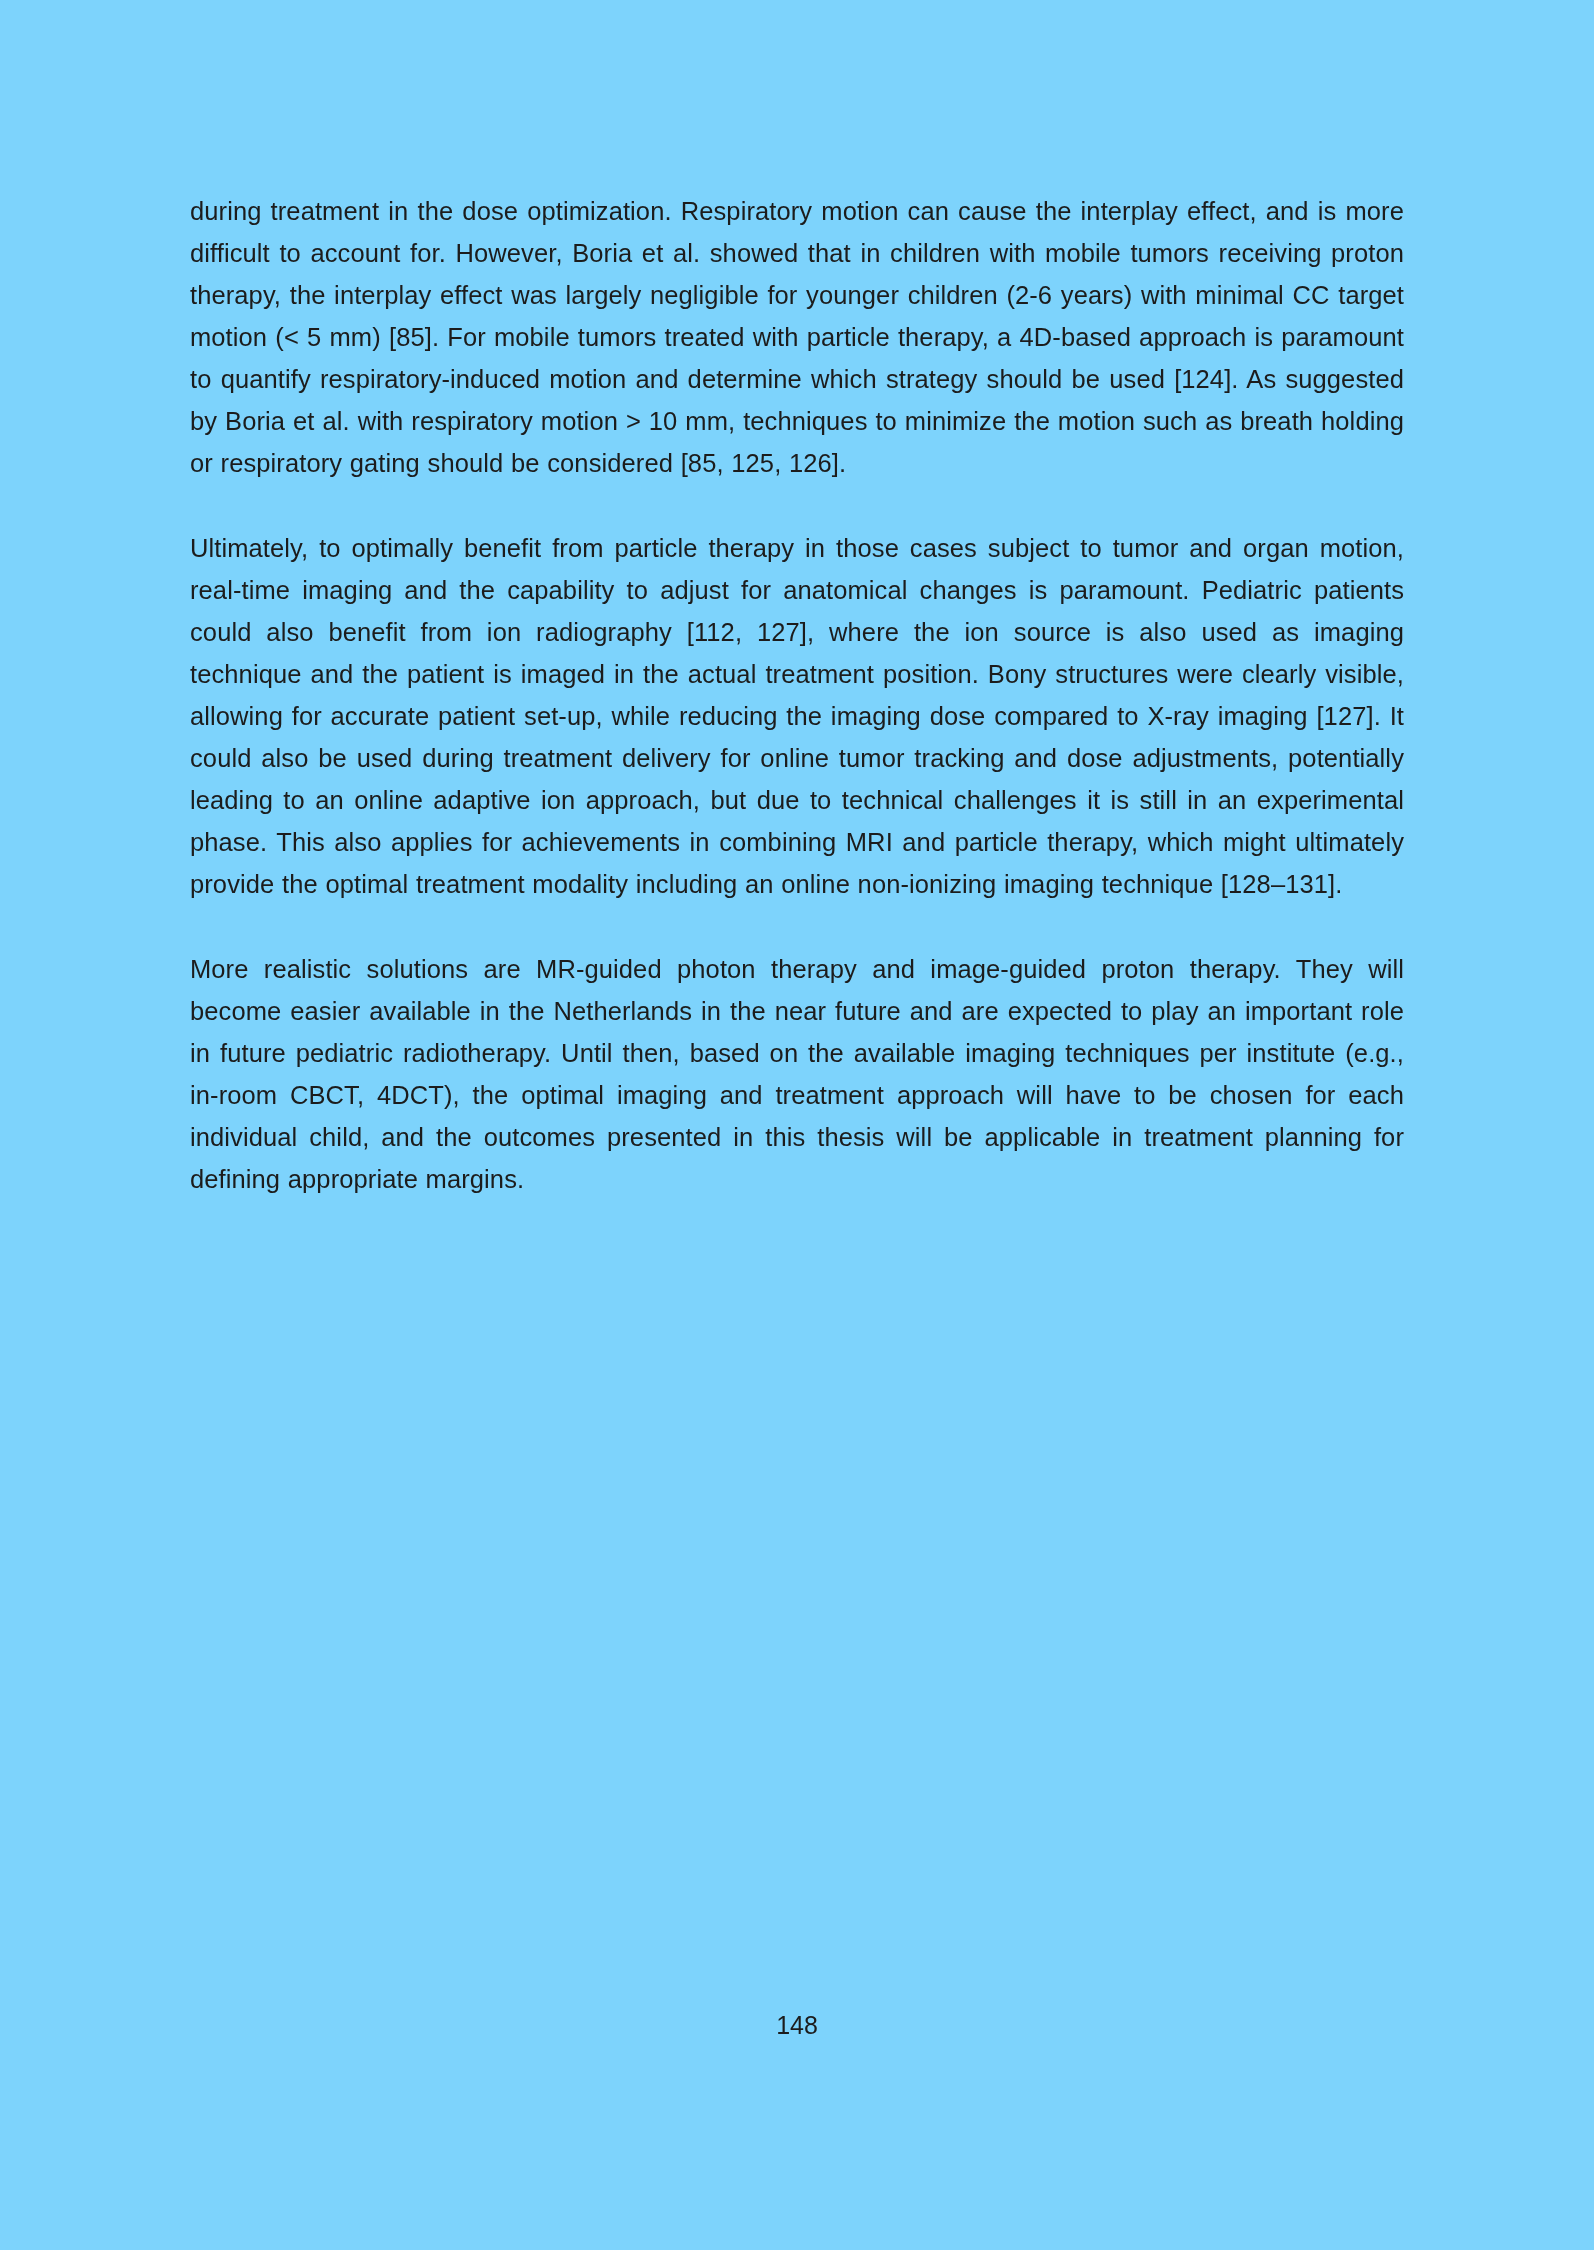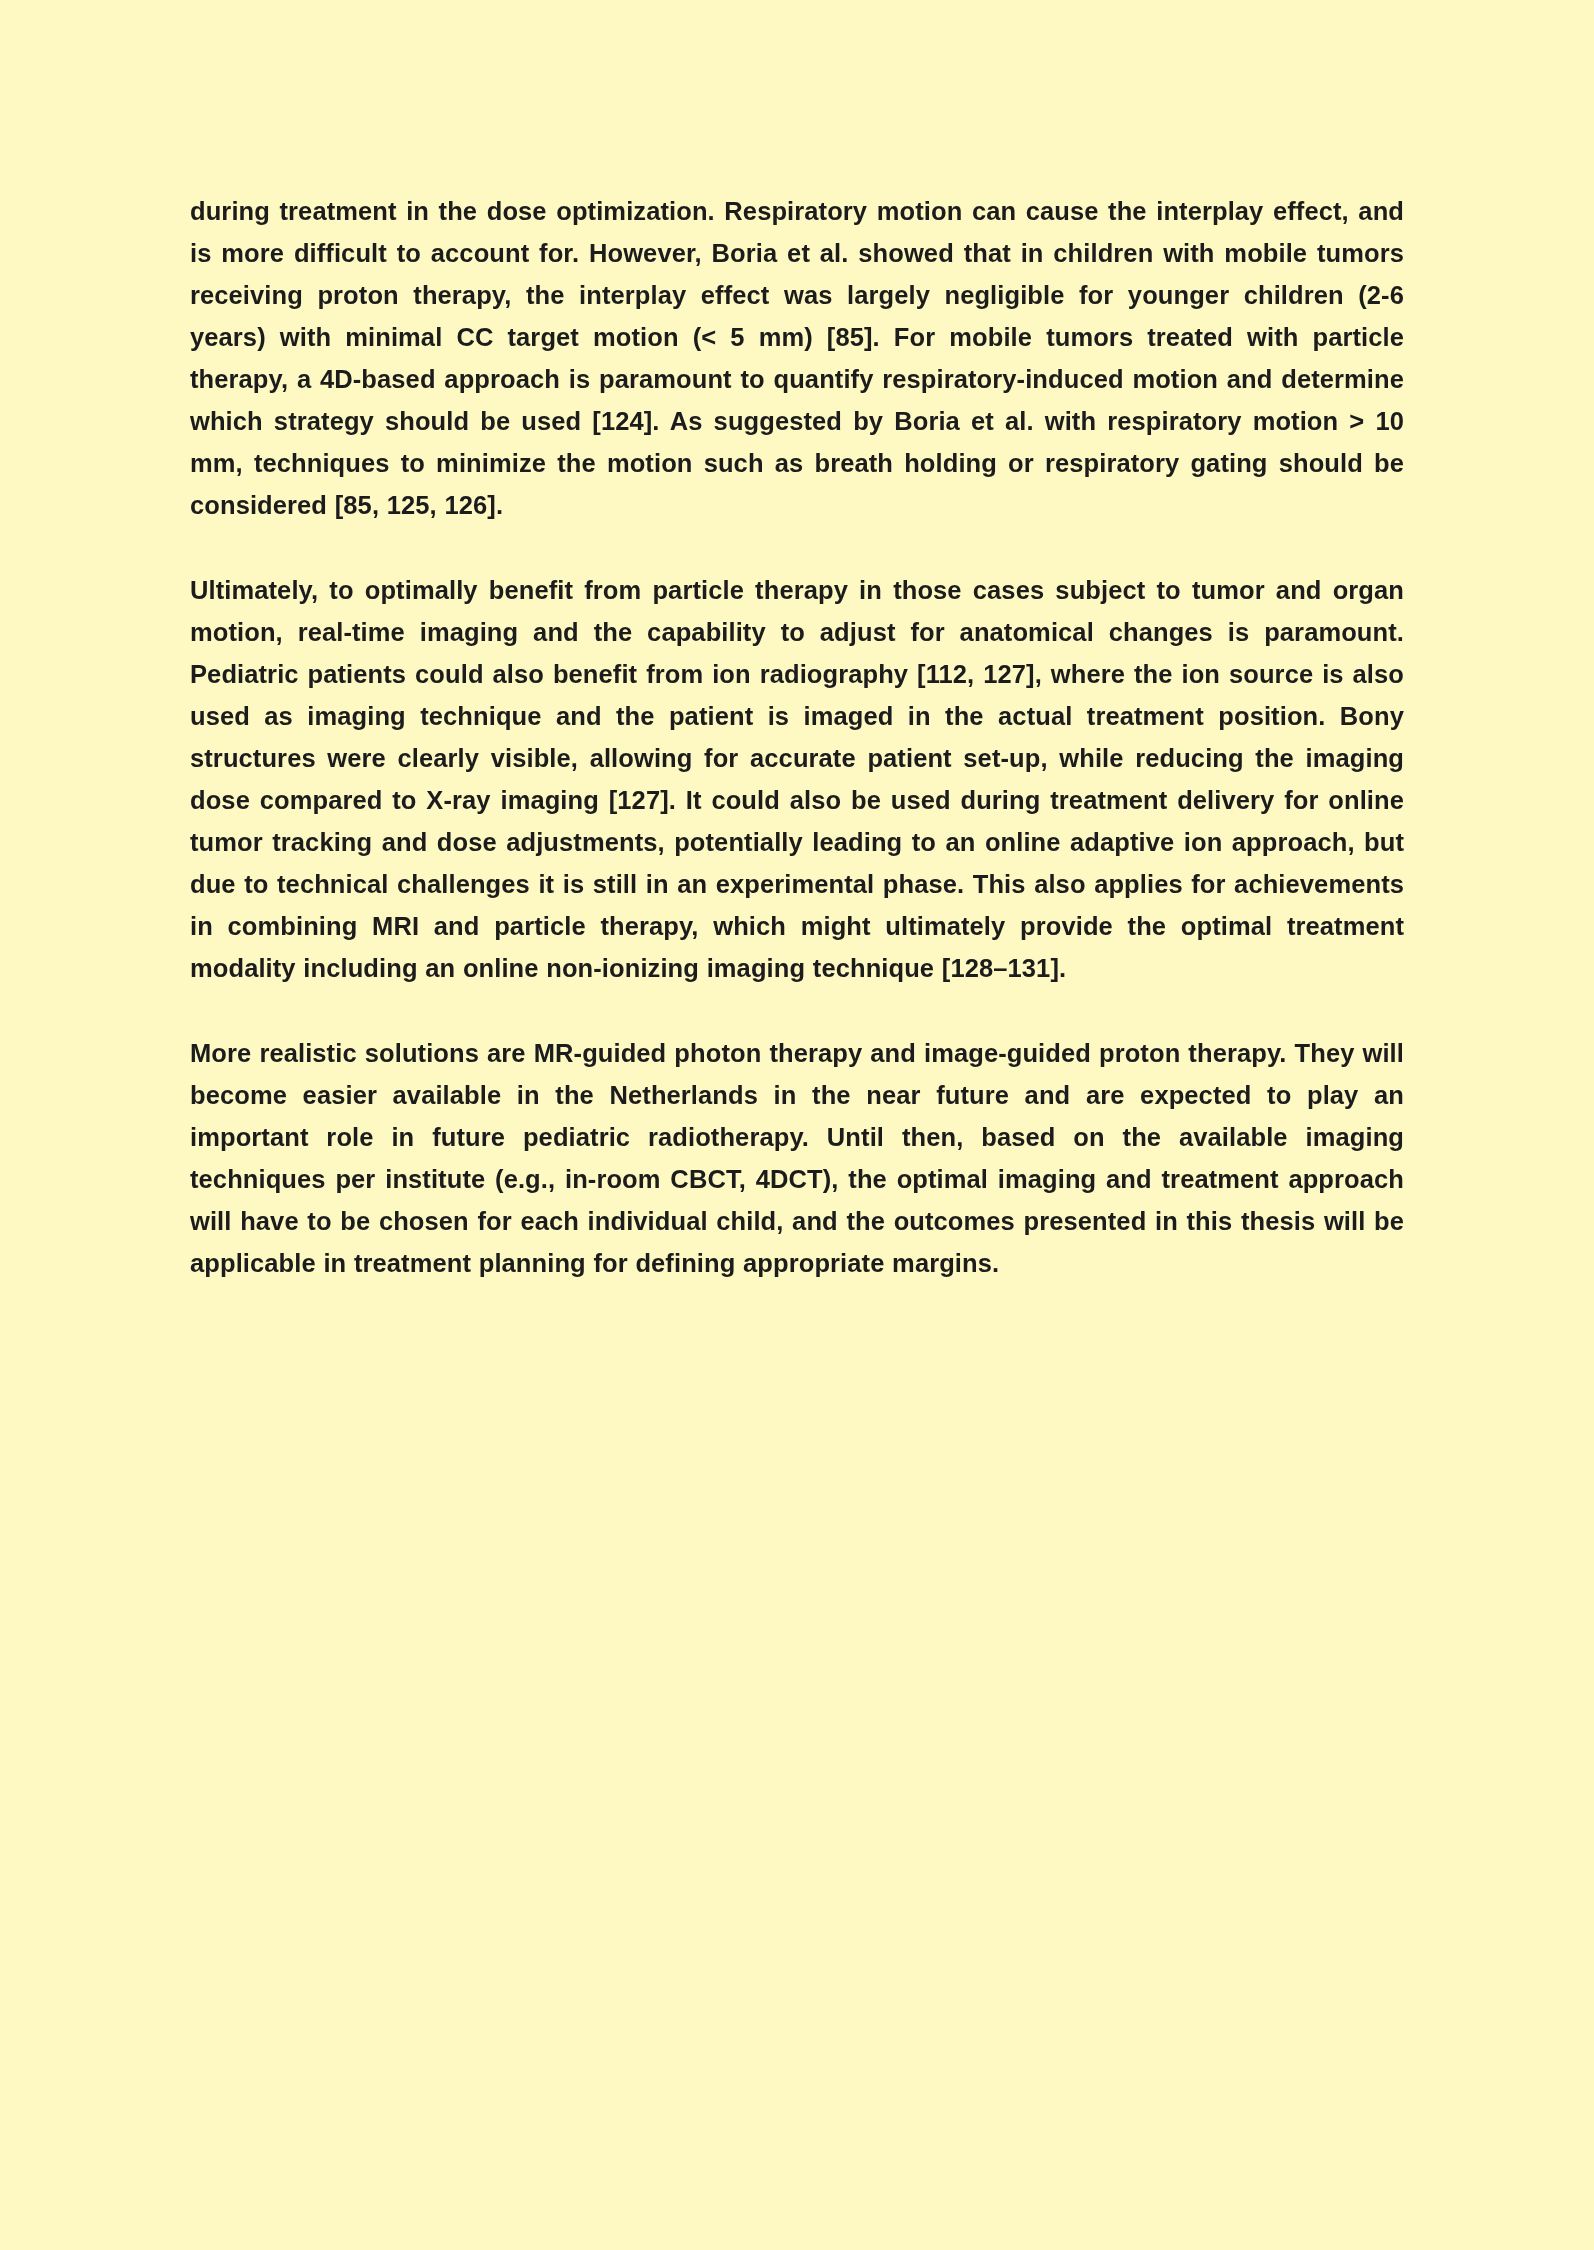--- a/index.html
+++ b/index.html
@@ -10,23 +10,22 @@
     width: 1594px;
     height: 2250px;
     background: #ffffff;
     position: relative;
     font-family: "Liberation Sans", sans-serif;
     color: #1c1c1c;
   }
   .page {
     position: absolute;
     inset: 0;
-    background: #fef9c3;
+    background: #7dd3fc;
     overflow: hidden;
-    font-weight: bold;
   }
   .text-block {
     position: absolute;
     left: 190px;
     top: 190px;
     width: 1214px;
   }
   .text-block p {
     margin: 0 0 43px 0;
     font-size: 25.5px;
@@ -47,13 +46,14 @@
 </style>
 </head>
 <body>
 
 <div class="page">
   <div class="text-block">
     <p>during treatment in the dose optimization. Respiratory motion can cause the interplay effect, and is more difficult to account for. However, Boria et al. showed that in children with mobile tumors receiving proton therapy, the interplay effect was largely negligible for younger children (2-6 years) with minimal CC target motion (&lt; 5 mm) [85]. For mobile tumors treated with particle therapy, a 4D-based approach is paramount to quantify respiratory-induced motion and determine which strategy should be used [124]. As suggested by Boria et al. with respiratory motion &gt; 10 mm, techniques to minimize the motion such as breath holding or respiratory gating should be considered [85, 125, 126].</p>
     <p>Ultimately, to optimally benefit from particle therapy in those cases subject to tumor and organ motion, real-time imaging and the capability to adjust for anatomical changes is paramount. Pediatric patients could also benefit from ion radiography [112, 127], where the ion source is also used as imaging technique and the patient is imaged in the actual treatment position. Bony structures were clearly visible, allowing for accurate patient set-up, while reducing the imaging dose compared to X-ray imaging [127]. It could also be used during treatment delivery for online tumor tracking and dose adjustments, potentially leading to an online adaptive ion approach, but due to technical challenges it is still in an experimental phase. This also applies for achievements in combining MRI and particle therapy, which might ultimately provide the optimal treatment modality including an online non-ionizing imaging technique [128–131].</p>
     <p>More realistic solutions are MR-guided photon therapy and image-guided proton therapy. They will become easier available in the Netherlands in the near future and are expected to play an important role in future pediatric radiotherapy. Until then, based on the available imaging techniques per institute (e.g., in-room CBCT, 4DCT), the optimal imaging and treatment approach will have to be chosen for each individual child, and the outcomes presented in this thesis will be applicable in treatment planning for defining appropriate margins.</p>
   </div>
+  <div class="page-number">148</div>
 </div>
 
 </body></html>

